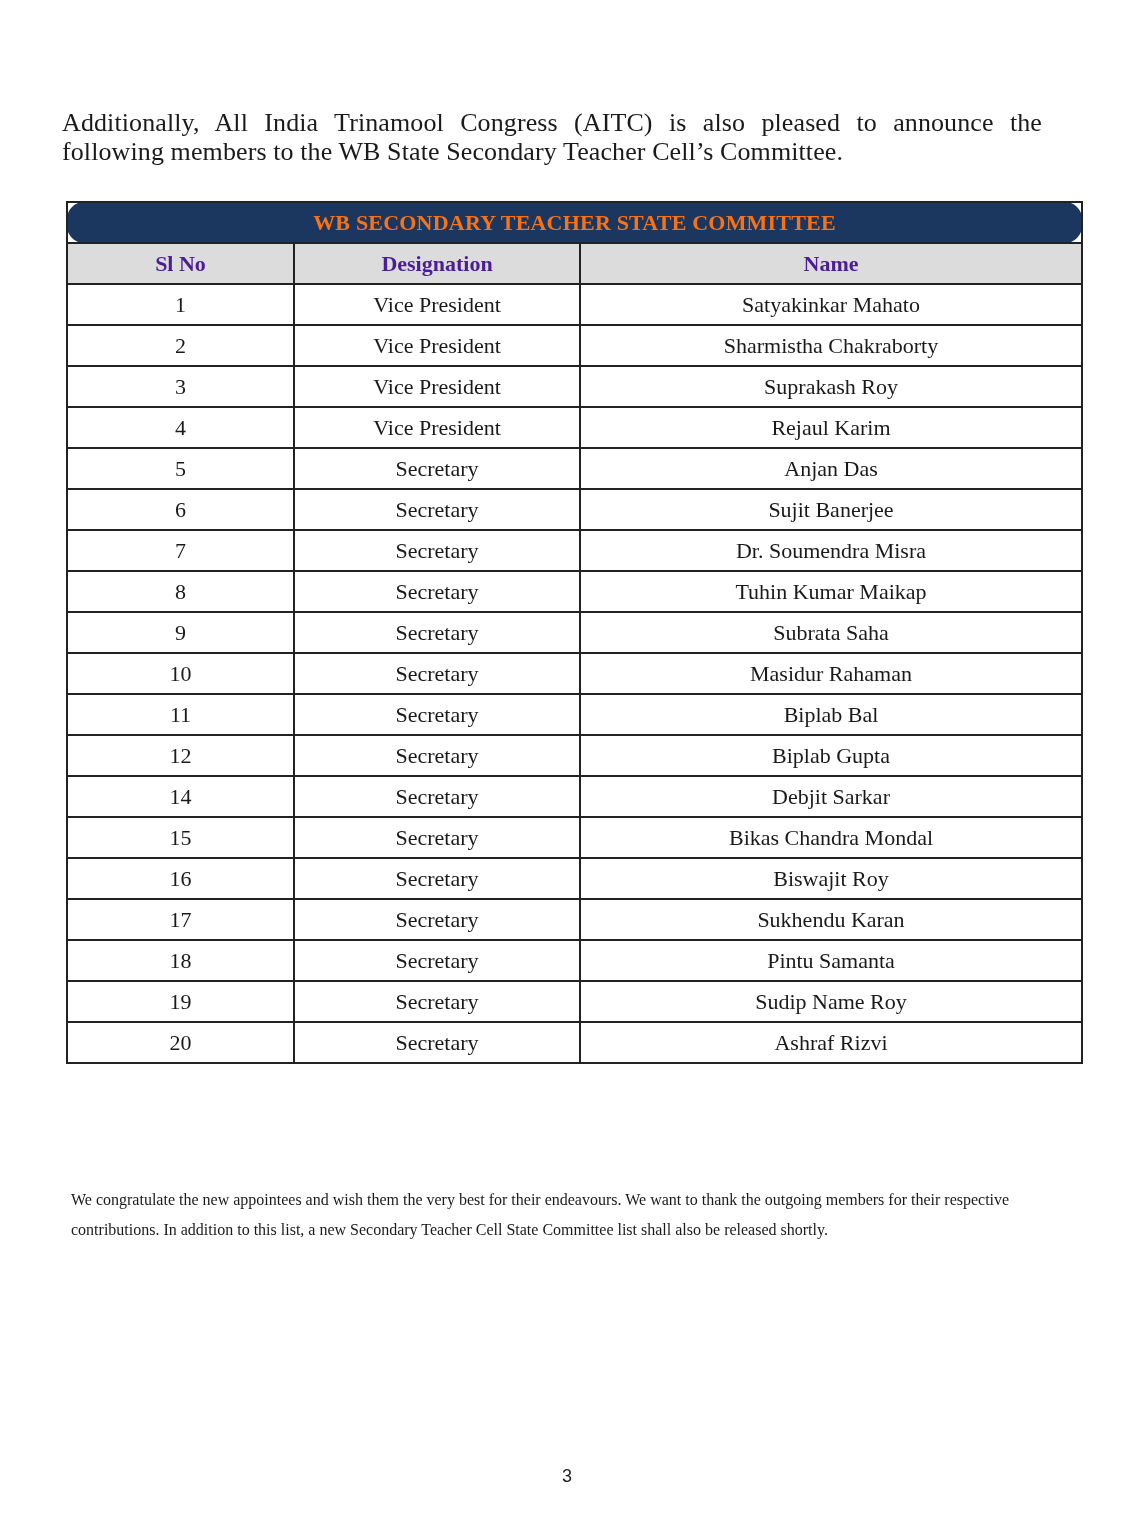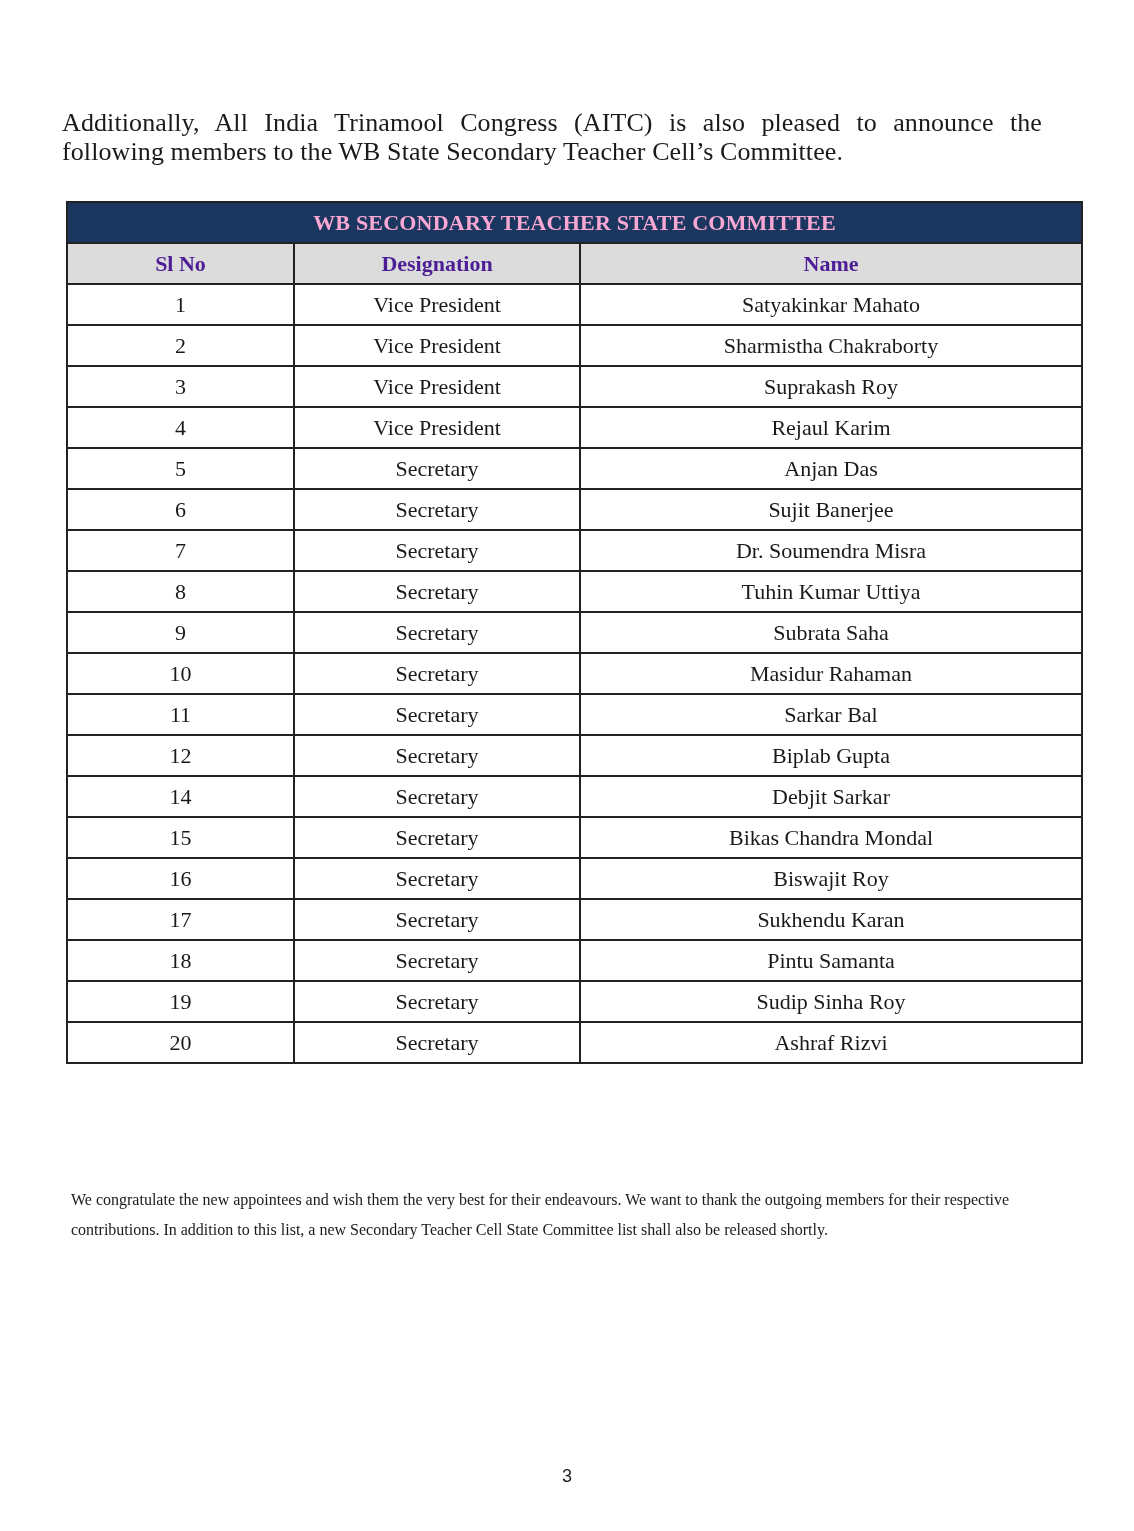--- a/index.html
+++ b/index.html
@@ -29,25 +29,26 @@
       border-collapse: collapse;
       font-size: 22px;
     }
     .committee-table th, .committee-table td {
       border: 2px solid #222222;
       text-align: center;
       padding: 0;
     }
     .title-row th {
       background: #1b365f;
-      color: #f9a8d4;
+      color: #f97316;
       height: 39px;
       font-weight: bold;
       font-size: 22px;
       letter-spacing: 0.2px;
+      border-radius: 17px;
     }
     .header-row th {
       background: #dcdcdc;
       color: #4c1d95;
       height: 39px;
       font-weight: bold;
       font-size: 22px;
     }
     .committee-table td {
       height: 39px;
@@ -123,36 +124,36 @@
         <td>Sujit Banerjee</td>
       </tr>
     <tr>
         <td>7</td>
         <td>Secretary</td>
         <td>Dr. Soumendra Misra</td>
       </tr>
     <tr>
         <td>8</td>
         <td>Secretary</td>
-        <td>Tuhin Kumar Uttiya</td>
+        <td>Tuhin Kumar Maikap</td>
       </tr>
     <tr>
         <td>9</td>
         <td>Secretary</td>
         <td>Subrata Saha</td>
       </tr>
     <tr>
         <td>10</td>
         <td>Secretary</td>
         <td>Masidur Rahaman</td>
       </tr>
     <tr>
         <td>11</td>
         <td>Secretary</td>
-        <td>Sarkar Bal</td>
+        <td>Biplab Bal</td>
       </tr>
     <tr>
         <td>12</td>
         <td>Secretary</td>
         <td>Biplab Gupta</td>
       </tr>
     <tr>
         <td>14</td>
         <td>Secretary</td>
         <td>Debjit Sarkar</td>
@@ -173,21 +174,21 @@
         <td>Sukhendu Karan</td>
       </tr>
     <tr>
         <td>18</td>
         <td>Secretary</td>
         <td>Pintu Samanta</td>
       </tr>
     <tr>
         <td>19</td>
         <td>Secretary</td>
-        <td>Sudip Sinha Roy</td>
+        <td>Sudip Name Roy</td>
       </tr>
     <tr>
         <td>20</td>
         <td>Secretary</td>
         <td>Ashraf Rizvi</td>
       </tr>
   </tbody>
 </table>
 
 <p class="closing">We congratulate the new appointees and wish them the very best for their endeavours. We want to thank the outgoing members for their respective contributions. In addition to this list, a new Secondary Teacher Cell State Committee list shall also be released shortly.</p>

